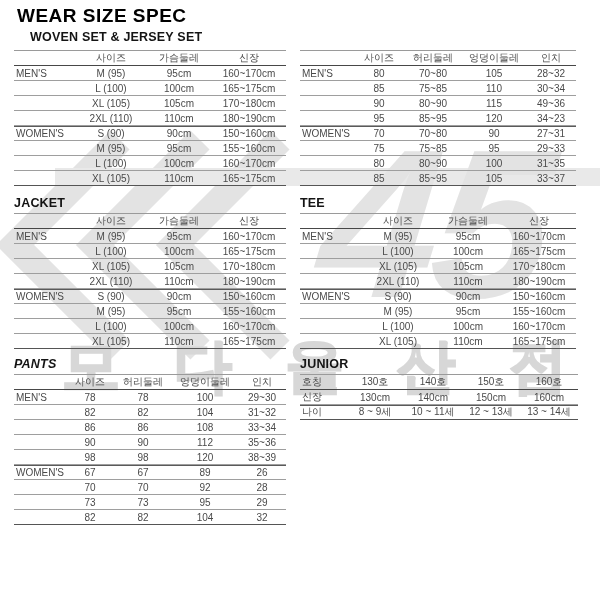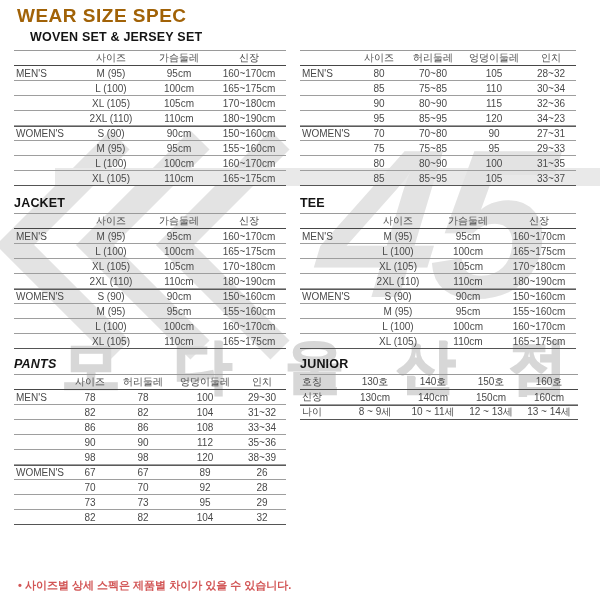--- a/index.html
+++ b/index.html
@@ -18,21 +18,21 @@
   .wm-store{
     position:absolute;left:62px;top:336px;width:505px;
     display:flex;justify-content:space-between;
     font-size:58px;line-height:1.05;font-weight:bold;
     color:transparent;-webkit-text-stroke:2.5px #d7d7d7;
   }
   
   .content{position:absolute;inset:0;z-index:1;}
   .page-title{
     position:absolute;left:17px;top:5px;
-    font-size:19px;font-weight:bold;color:#a16207;letter-spacing:.5px;
+    font-size:19px;font-weight:bold;color:#000000;letter-spacing:.5px;
   }
   .section-title{
     position:absolute;font-size:12.5px;font-weight:bold;color:#141414;letter-spacing:.2px;
   }
   .spec-table{position:absolute;border-collapse:collapse;table-layout:fixed;}
   .spec-table th,.spec-table td{
     font-size:10px;color:#4a4a4a;font-weight:normal;
     padding:0 1px;height:14px;text-align:center;white-space:nowrap;overflow:hidden;
   }
   .spec-table th{border-top:1px solid #9a9a9a;border-bottom:1px solid #474747;}
@@ -182,21 +182,21 @@
             <td>85</td>
             <td>75~85</td>
             <td>110</td>
             <td>30~34</td>
           </tr>
           <tr>
             <td></td>
             <td>90</td>
             <td>80~90</td>
             <td>115</td>
-            <td>32~36</td>
+            <td>49~36</td>
           </tr>
           <tr>
             <td></td>
             <td>95</td>
             <td>85~95</td>
             <td>120</td>
             <td>34~23</td>
           </tr>
           <tr class="group-start">
             <td>WOMEN'S</td>
@@ -483,15 +483,14 @@
           <tr class="group-start">
             <td>나이</td>
             <td>8 ~ 9세</td>
             <td>10 ~ 11세</td>
             <td>12 ~ 13세</td>
             <td>13 ~ 14세</td>
           </tr>
         </tbody>
     </table>
 
-    <div class="footnote">• 사이즈별 상세 스펙은 제품별 차이가 있을 수 있습니다.</div>
   </div>
 </div>
 
 </body></html>

